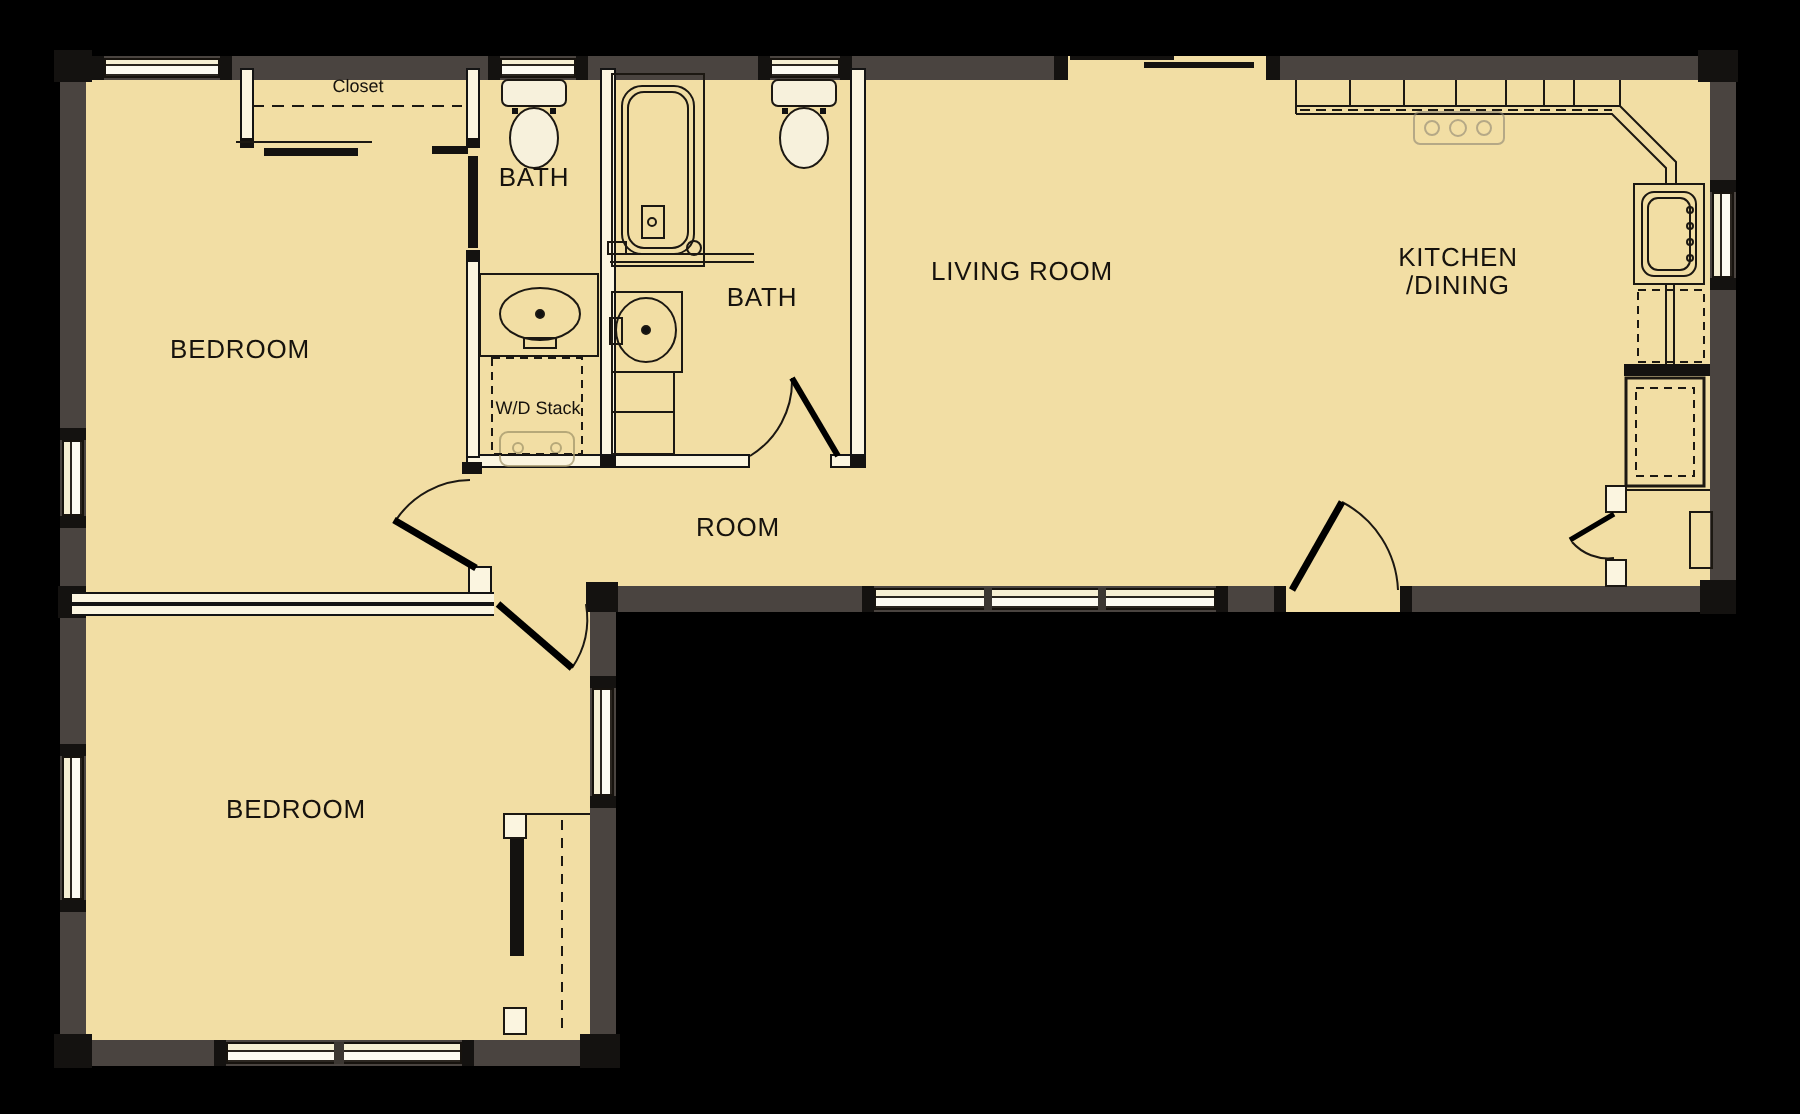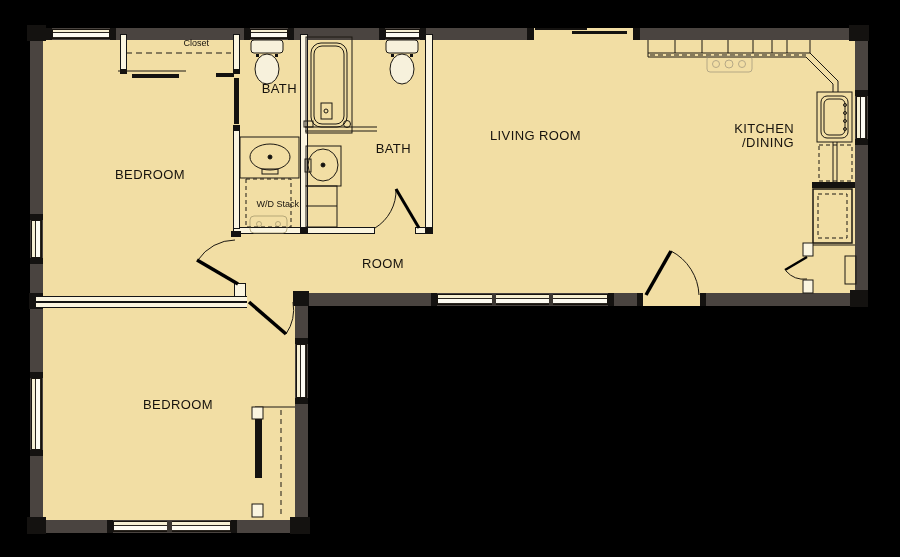--- a/index.html
+++ b/index.html
@@ -7,21 +7,21 @@
   #plan{position:relative;width:900px;height:557px;background:var(--bg,#000);overflow:hidden}
   .floor{position:absolute;background:var(--floor,#F2DEA4)}
   .xwall{position:absolute;background:var(--wall,#4A4440)}
   .blk{position:absolute;background:#141210}
   .iwall{position:absolute;background:var(--iwall,#FBF5E0);border:1px solid #141414;box-sizing:border-box}
   .iwall2{position:absolute;background:linear-gradient(to bottom,#141414 0,#141414 1px,var(--iwall,#FBF5E0) 1px,var(--iwall,#FBF5E0) 5px,#141414 5px,#141414 7px,var(--iwall,#FBF5E0) 7px,var(--iwall,#FBF5E0) 11px,#141414 11px,#141414 12px)}
   .winH,.winV{position:absolute;background:var(--winfill,#F6EFD3);border:1px solid #17130e;box-sizing:border-box}
   .winH:after{content:"";position:absolute;left:0;right:0;top:50%;height:4px;margin-top:-2px;background:#fdfbf2;border-top:1px solid #2a251f;border-bottom:1px solid #2a251f}
   .winV:after{content:"";position:absolute;top:0;bottom:0;left:50%;width:4px;margin-left:-2px;background:#fdfbf2;border-left:1px solid #2a251f;border-right:1px solid #2a251f}
   .mull{position:absolute;background:#3c3732}
-  .lbl{position:absolute;font-size:13px;color:#16120d;letter-spacing:.4px;text-align:right;white-space:nowrap}
+  .lbl{position:absolute;font-size:13px;color:#16120d;letter-spacing:.4px;text-align:center;white-space:nowrap}
   .lbl-sm{font-size:9px;letter-spacing:0}
   svg{position:absolute;left:0;top:0}
 </style>
 </head>
 <body>
 
 <div id="plan">
 
   <div class="floor" style="left:36px;top:34px;width:826px;height:262px"></div>
   <div class="floor" style="left:36px;top:296px;width:266px;height:231px"></div>

